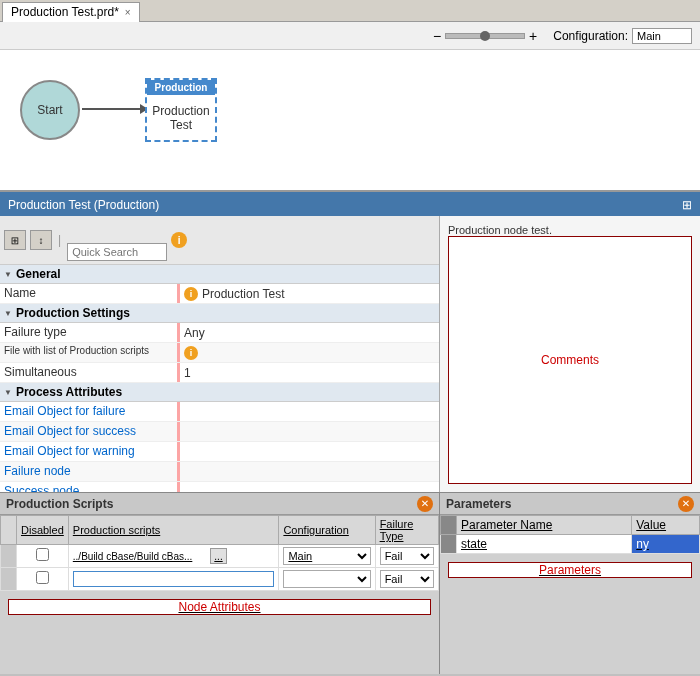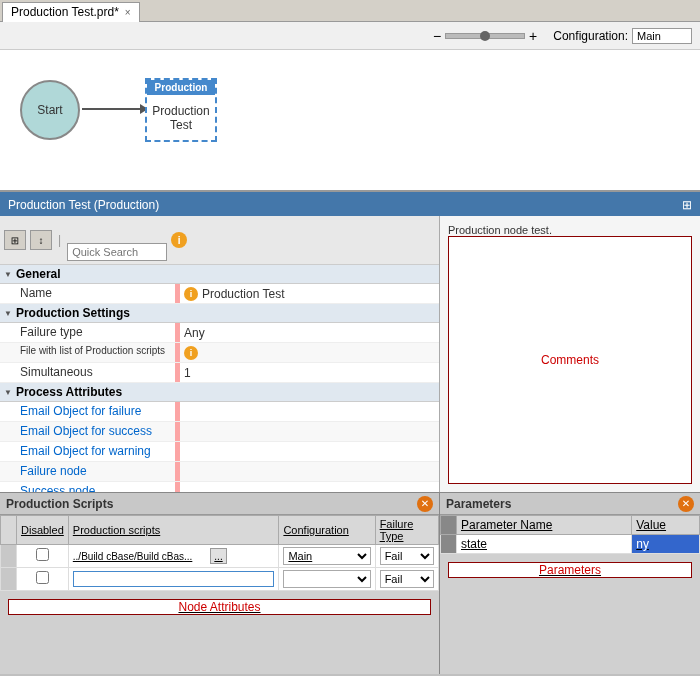--- a/index.html
+++ b/index.html
@@ -229,23 +229,23 @@
       color: #555;
     }
     .prop-row {
       display: flex;
       border-bottom: 1px solid #eee;
       min-height: 20px;
     }
     .prop-row:nth-child(even) { background: #f8f8f8; }
     .prop-name {
       flex: 0 0 180px;
-      padding: 2px 4px 2px 20px;
+      padding: 2px 4px 2px 4px;
       color: #333;
-      border-right: 5px solid #fca5a5;
+      border-right: 3px solid #fca5a5;
     }
     .prop-name.link { color: #0066cc; }
     .prop-value {
       flex: 1;
       padding: 2px 4px;
       color: #333;
       display: flex;
       align-items: center;
       gap: 4px;
     }

